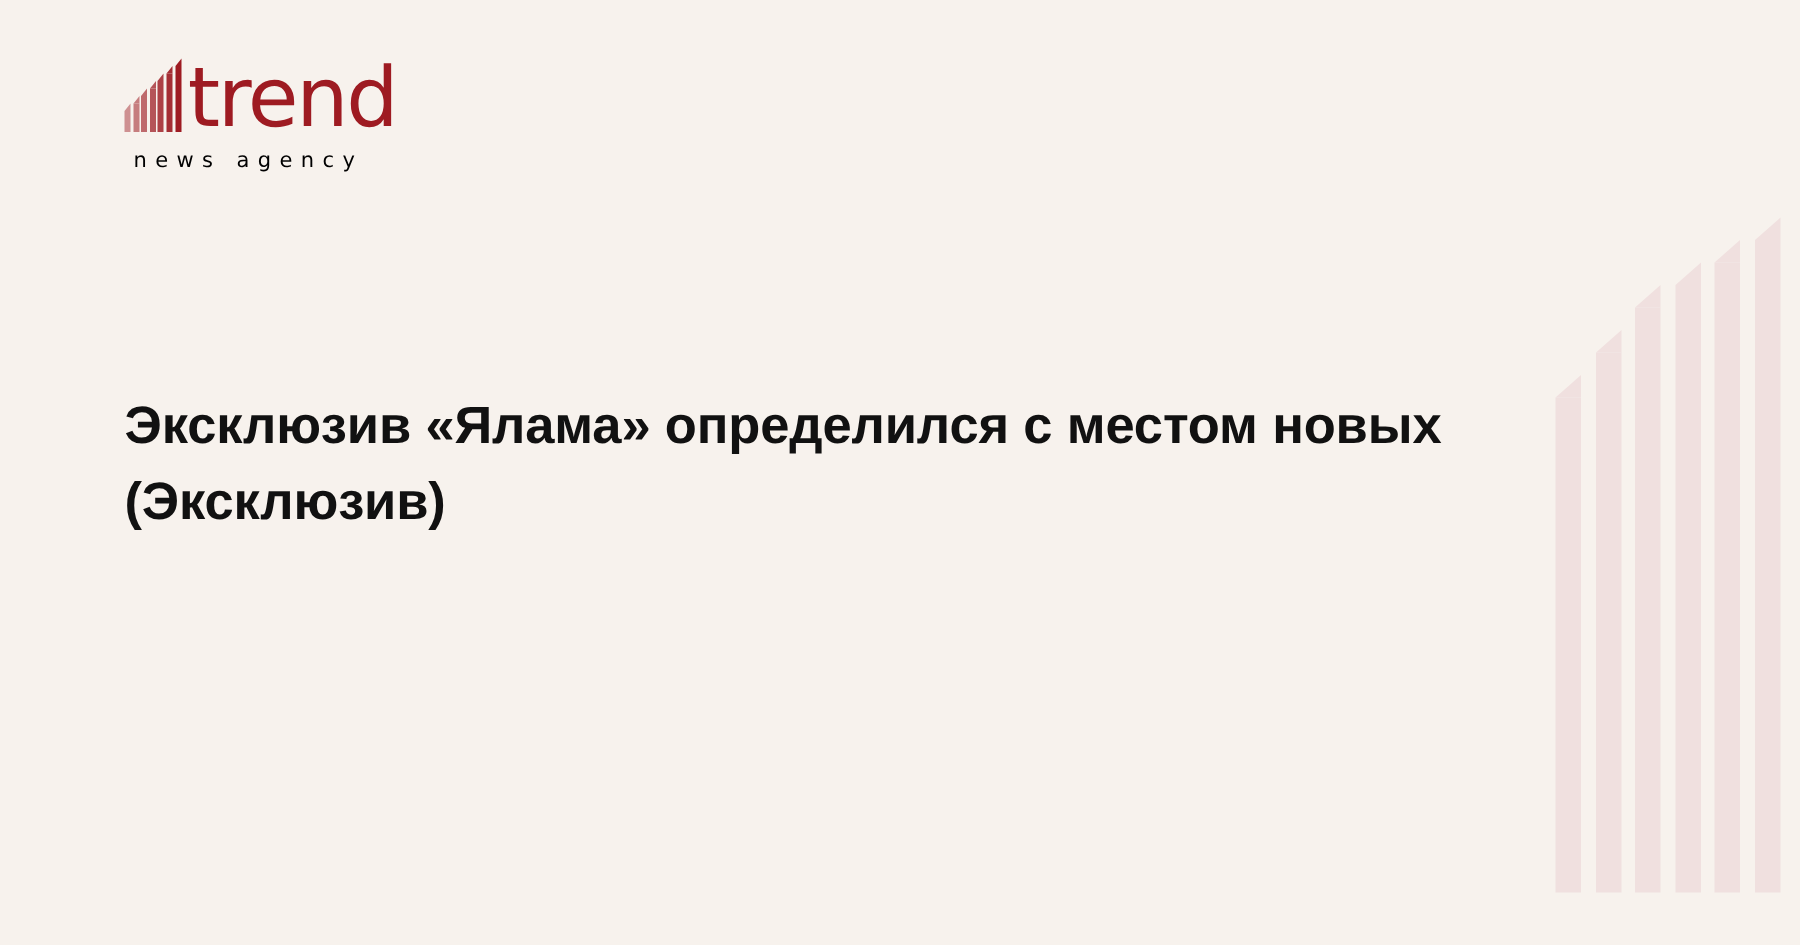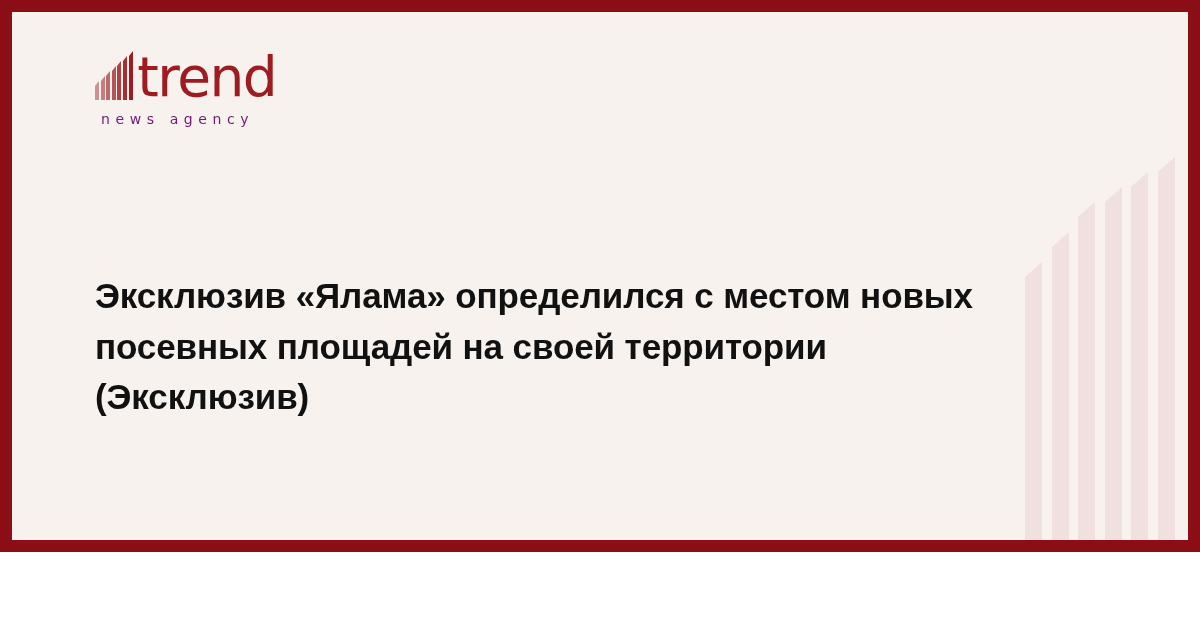--- a/index.html
+++ b/index.html
@@ -5,24 +5,23 @@
 <style>
   html, body {
     margin: 0;
     padding: 0;
     background: #ffffff;
   }
 
   .card {
     position: relative;
     width: 1200px;
-    height: 552px;
+    height: 630px;
     box-sizing: border-box;
     background: #8b0d15;              
-    padding: 12px;
     overflow: hidden;
     font-family: "Liberation Sans", "DejaVu Sans", sans-serif;
   }
 
   .card-inner {
     position: relative;
     width: 100%;
     height: 100%;
     background: #f7f2ed;              
     overflow: hidden;
@@ -101,21 +100,21 @@
     letter-spacing: -1.5px;
     line-height: 0.9;
     margin-left: 1px;
   }
   .logo-sub {
     margin-top: 9px;
     margin-left: 6px;
     font-family: "DejaVu Sans", "Liberation Sans", sans-serif;
     font-size: 14px;
     font-weight: 400;
-    color: #701a75;
+    color: #000000;
     letter-spacing: 5.6px;
   }
 
   
   .headline {
     position: absolute;
     left: 83px;
     top: 236px;
     width: 945px;
     z-index: 1;
@@ -154,18 +153,17 @@
             <span class="lm-bar" style="height: 39px; background: rgb(158, 27, 34); opacity: 0.91;"></span>
             <span class="lm-bar" style="height: 44px; background: rgb(158, 27, 34); opacity: 1;"></span>
           </span>
         <span class="logo-word">trend</span>
       </div>
       <div class="logo-sub">news agency</div>
     </div>
 
     <h1 class="headline">
       <span class="hl-line">Эксклюзив «Ялама» определился с местом новых</span>
-      <span class="hl-line">посевных площадей на своей территории</span>
       <span class="hl-line">(Эксклюзив)</span>
     </h1>
 
   </div>
 </div>
 
 </body></html>

